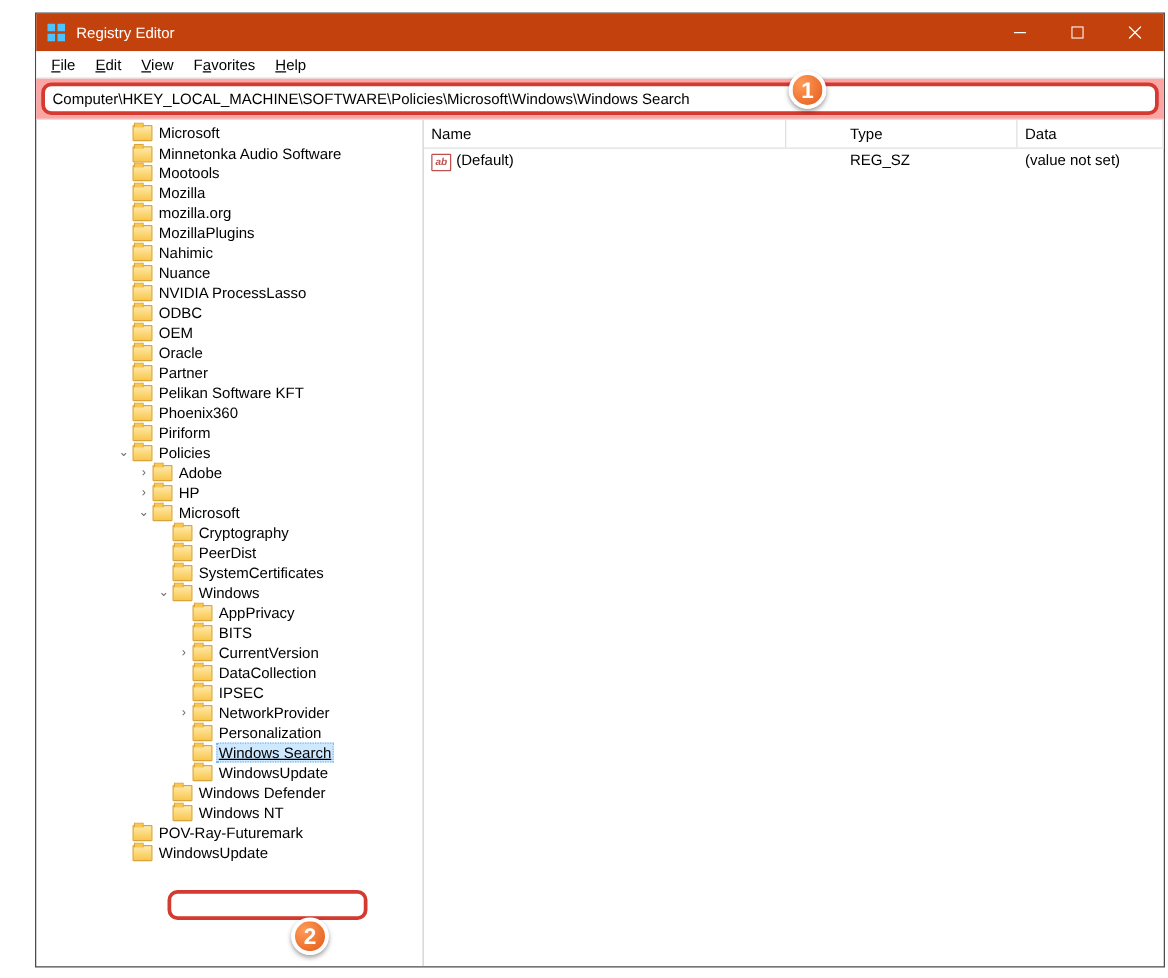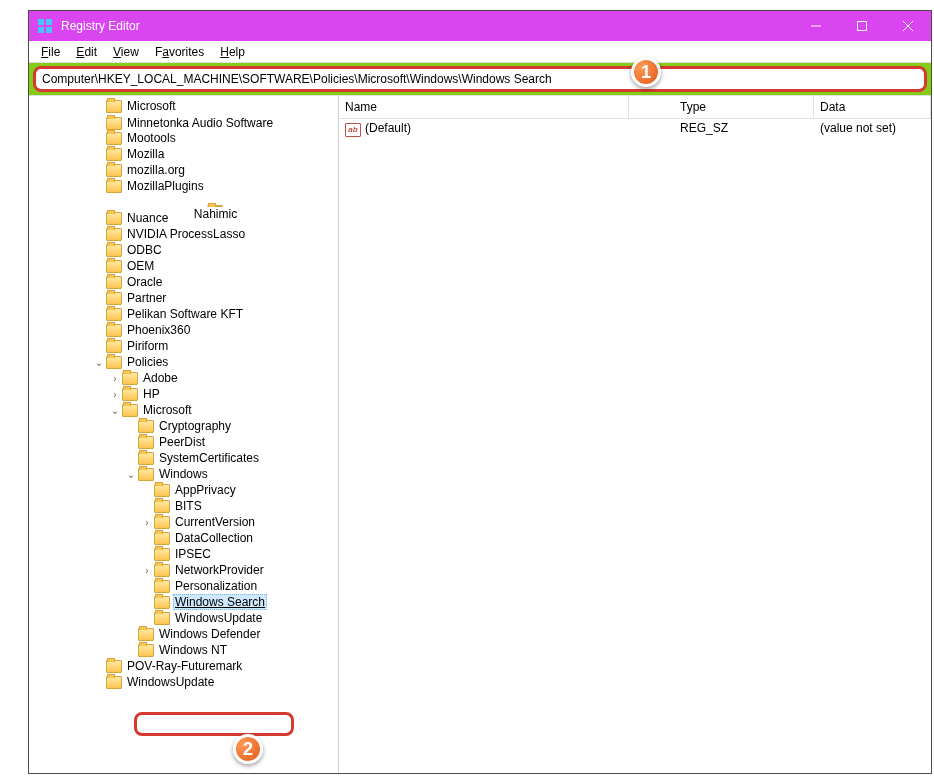--- a/index.html
+++ b/index.html
@@ -1,31 +1,31 @@
 <!DOCTYPE html>
 <html><head>
 <meta charset="utf-8">
 <style>
 * { box-sizing: border-box; margin: 0; padding: 0; font-family: 'Segoe UI', Tahoma, sans-serif; font-size: 12px; }
 body { background: #fff; width: 934px; height: 782px; overflow: hidden; }
 
 .window { width: 904px; height: 764px; margin: 10px 0 0 28px; background: #fff; border: 1px solid #4a4a4a; display: flex; flex-direction: column; }
 
-.titlebar { background: #d946ef; height: 30px; display: flex; align-items: center; color: #fff; padding: 0 0 0 8px; }
+.titlebar { background: #c2410c; height: 30px; display: flex; align-items: center; color: #fff; padding: 0 0 0 8px; }
 .titlebar-icon { width: 16px; height: 16px; margin-right: 8px; display: inline-flex; align-items: center; justify-content: center; }
 .titlebar-title { flex: 1; font-size: 12px; }
 .titlebar-buttons { display: flex; }
 .titlebar-btn { width: 46px; height: 30px; display: flex; align-items: center; justify-content: center; color: #fff; }
 
 .menubar { height: 22px; background: #fff; display: flex; align-items: center; padding: 0 4px; border-bottom: 1px solid #e0e0e0; }
 .menu-item { padding: 2px 8px; cursor: default; }
 .menu-item span { text-decoration: underline; text-decoration-color: transparent; }
 .menu-item span.u { text-decoration-color: currentColor; }
 
-.addrbar-wrap { padding: 3px 4px; background: #84cc16; }
+.addrbar-wrap { padding: 3px 4px; background: #fca5a5; }
 .addrbar { width: 100%; border: 3px solid #d43a2f; border-radius: 8px; height: 26px; padding: 0 6px; font-size: 12px; outline: none; }
 
 .content { flex: 1; display: flex; overflow: hidden; border-top: 1px solid #e0e0e0; }
 .tree-pane { width: 310px; border-right: 1px solid #d0d0d0; overflow-y: scroll; overflow-x: hidden; position: relative; }
 .tree { padding: 2px 0; }
 .tree-row { display: flex; align-items: center; height: 16px; white-space: nowrap; cursor: default; position: relative; }
 .tree-row.selected .label { background: #cde8ff; border: 1px dotted #7ab8e6; padding: 0 1px; }
 .expand { width: 12px; text-align: center; color: #6a6a6a; font-size: 10px; user-select: none; display: inline-block; }
 .expand.empty { visibility: hidden; }
 .folder-icon { width: 16px; height: 13px; margin: 0 3px 0 1px; background: linear-gradient(#ffe9a8, #f9c74f); border: 1px solid #d9a43a; border-radius: 1px; position: relative; }
@@ -124,21 +124,21 @@
           <div class="tree-row" style="padding-left: 64px;">
             <span class="expand empty">›</span>
             <span class="folder-icon"></span>
             <span class="label">mozilla.org</span>
           </div>
           <div class="tree-row" style="padding-left: 64px;">
             <span class="expand empty">›</span>
             <span class="folder-icon"></span>
             <span class="label">MozillaPlugins</span>
           </div>
-          <div class="tree-row" style="padding-left: 64px; flex-direction: column;">
+          <div class="tree-row" style="padding-left: 64px;">
             <span class="expand empty">›</span>
             <span class="folder-icon"></span>
             <span class="label">Nahimic</span>
           </div>
           <div class="tree-row" style="padding-left: 64px;">
             <span class="expand empty">›</span>
             <span class="folder-icon"></span>
             <span class="label">Nuance</span>
           </div>
           <div class="tree-row" style="padding-left: 64px;">

